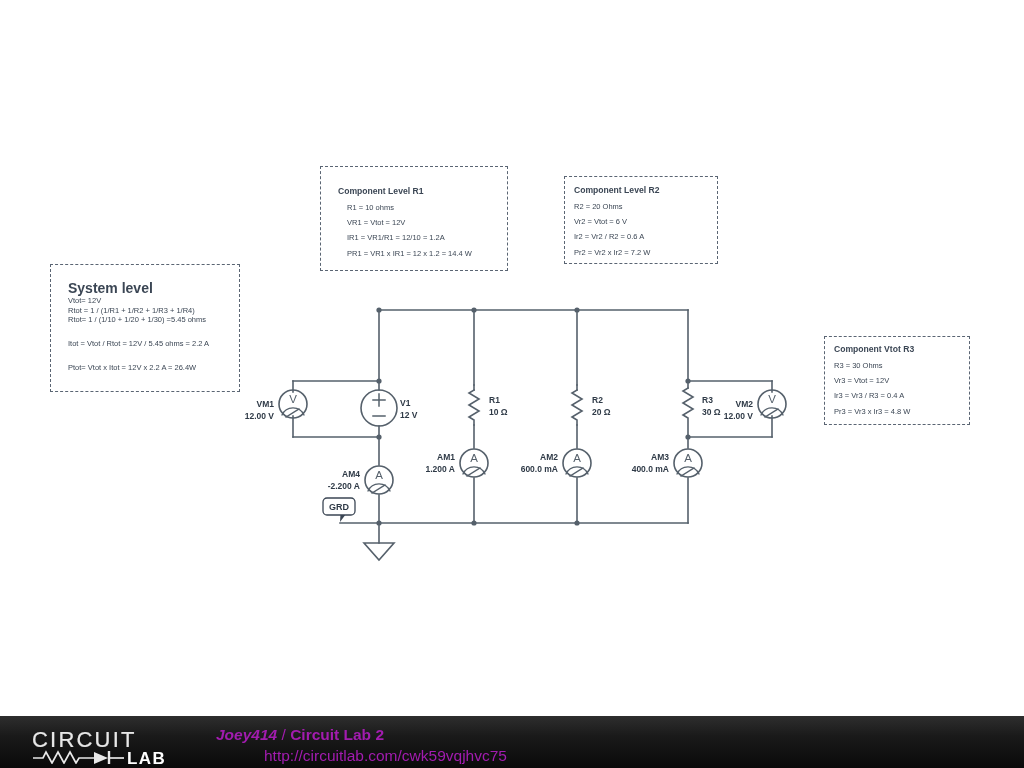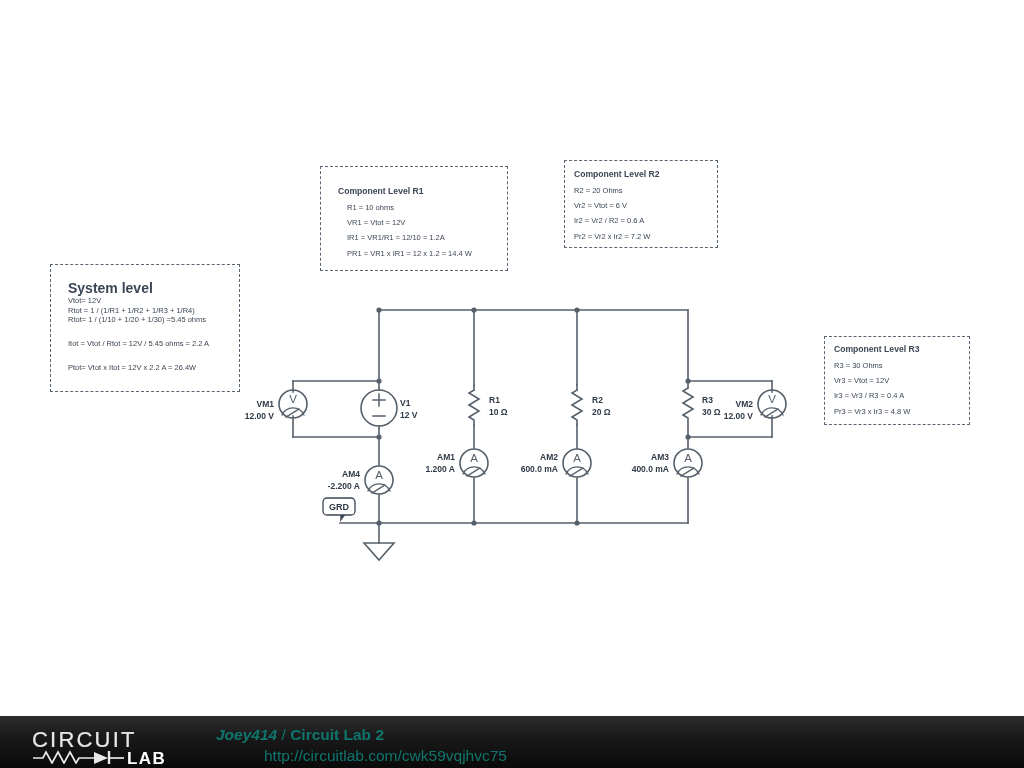--- a/index.html
+++ b/index.html
@@ -45,21 +45,21 @@
   }
   .note .note-line {
     display: block;
     white-space: pre;
   }
 
   #note-r1 { left: 320px; top: 166px; width: 188px; height: 105px; }
   #note-r1 .inner { padding: 20px 0 0 17px; }
   #note-r1 .note-line { margin-top: 7.5px; padding-left: 9px; }
 
-  #note-r2 { left: 564px; top: 160px; width: 154px; height: 88px; }
+  #note-r2 { left: 564px; top: 176px; width: 154px; height: 88px; }
   #note-r2 .inner { padding: 9px 0 0 9px; }
   #note-r2 .note-line { margin-top: 7.5px; }
 
   #note-system { left: 50px; top: 264px; width: 190px; height: 128px; }
   #note-system .inner { padding: 16px 0 0 17px; }
   #note-system .note-title { font-size: 14px; }
   #note-system .note-line { margin-top: 1.5px; }
   #note-system .gap-line { margin-top: 16px; }
 
   #note-r3 { left: 824px; top: 336px; width: 146px; height: 89px; }
@@ -81,21 +81,21 @@
     overflow: hidden;
   }
   #logo {
     position: absolute;
     left: 32px; top: 728px;
     width: 172px; height: 36px;
   }
   .footer-text {
     position: absolute;
     left: 216px;
-    color: #0f766e;
+    color: #a21caf;
     font-family: "Liberation Sans", sans-serif;
     white-space: nowrap;
   }
   #footer-line1 { top: 726px; font-size: 15.5px; }
   #footer-line1 .user { font-style: italic; font-weight: bold; }
   #footer-line1 .sep { font-weight: normal; }
   #footer-line1 .proj { font-weight: bold; }
   #footer-line2 { top: 747px; font-size: 15.5px; font-weight: normal; margin-left: 48px; }
 </style>
 </head>
@@ -314,21 +314,21 @@
       <span class="note-line">Vtot= 12V</span>
       <span class="note-line">Rtot = 1 / (1/R1 + 1/R2 + 1/R3 + 1/R4)</span>
       <span class="note-line">Rtot= 1 / (1/10 + 1/20 + 1/30) =5.45 ohms</span>
       <span class="note-line gap-line">Itot = Vtot / Rtot = 12V / 5.45 ohms = 2.2 A</span>
       <span class="note-line gap-line">Ptot= Vtot x Itot = 12V x 2.2 A = 26.4W</span>
     </div>
   </div>
 
   <div class="note" id="note-r3">
     <div class="inner">
-      <span class="note-title">Component Level R3</span>
+      <span class="note-title">Component Vtot R3</span>
       <span class="note-line">R3 = 30 Ohms</span>
       <span class="note-line">Vr3 = Vtot = 12V</span>
       <span class="note-line">Ir3 = Vr3 / R3 = 0.4 A</span>
       <span class="note-line">Pr3 = Vr3 x Ir3 = 4.8 W</span>
     </div>
   </div>
 
 
 </div>
 

